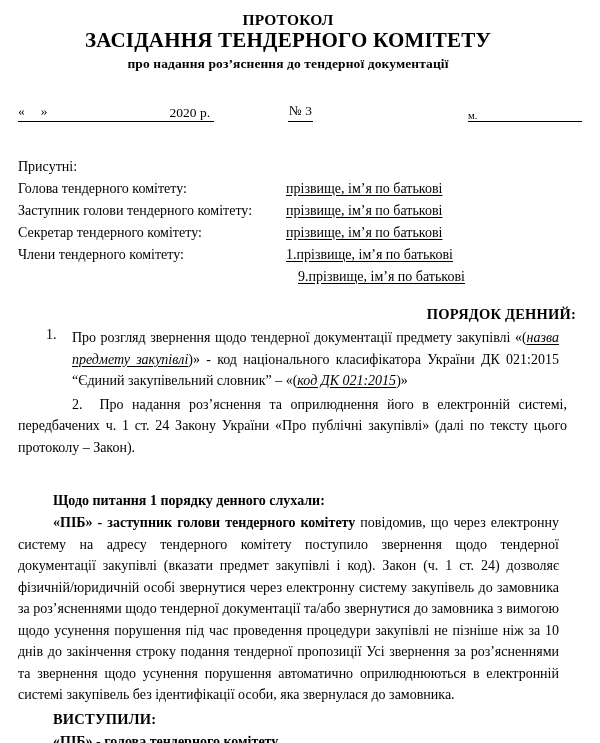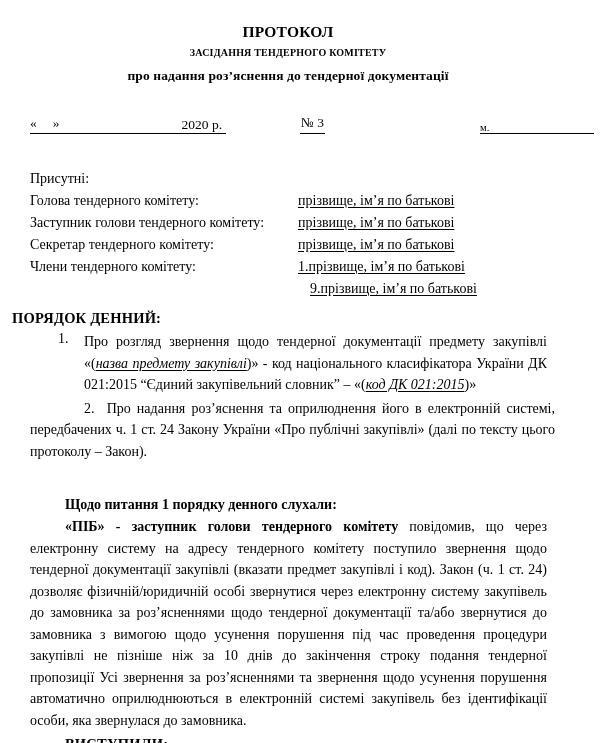--- a/index.html
+++ b/index.html
@@ -12,38 +12,38 @@
     height: 743px;
     overflow: hidden;
     font-family: "Liberation Serif", "DejaVu Serif", serif;
     color: #000000;
     -webkit-font-smoothing: antialiased;
   }
   .page {
     position: relative;
     width: 576px;
     height: 743px;
-    padding: 12px;
+    padding: 0;
     box-sizing: border-box;
   }
 
   
   .title-block {
     padding-top: 10px;
     text-align: center;
   }
   .title-line-1 {
     font-weight: bold;
     font-size: 15.5px;
     letter-spacing: 0.2px;
     line-height: 20px;
   }
   .title-line-2 {
     font-weight: bold;
-    font-size: 10px;
+    font-size: 21px;
     letter-spacing: 0.2px;
     line-height: 21px;
   }
   .title-line-3 {
     font-weight: bold;
     font-size: 13.5px;
     letter-spacing: 0.1px;
     line-height: 22px;
     margin-top: 2px;
   }
@@ -125,24 +125,24 @@
   }
   .attend-extra {
     position: relative;
     line-height: 22px;
     height: 22px;
   }
   .attend-extra .attend-name { left: 280px; }
 
   
   .agenda-title {
-    text-align: left;
+    text-align: right;
     font-weight: bold;
     font-size: 14.5px;
-    margin-top: 10px;
+    margin-top: 18px;
     letter-spacing: 0.2px;
   }
   .agenda-list {
     margin: 4px 0 0 0;
     padding: 0;
     list-style: none;
     font-size: 14px;
   }
   .agenda-item {
     position: relative;

